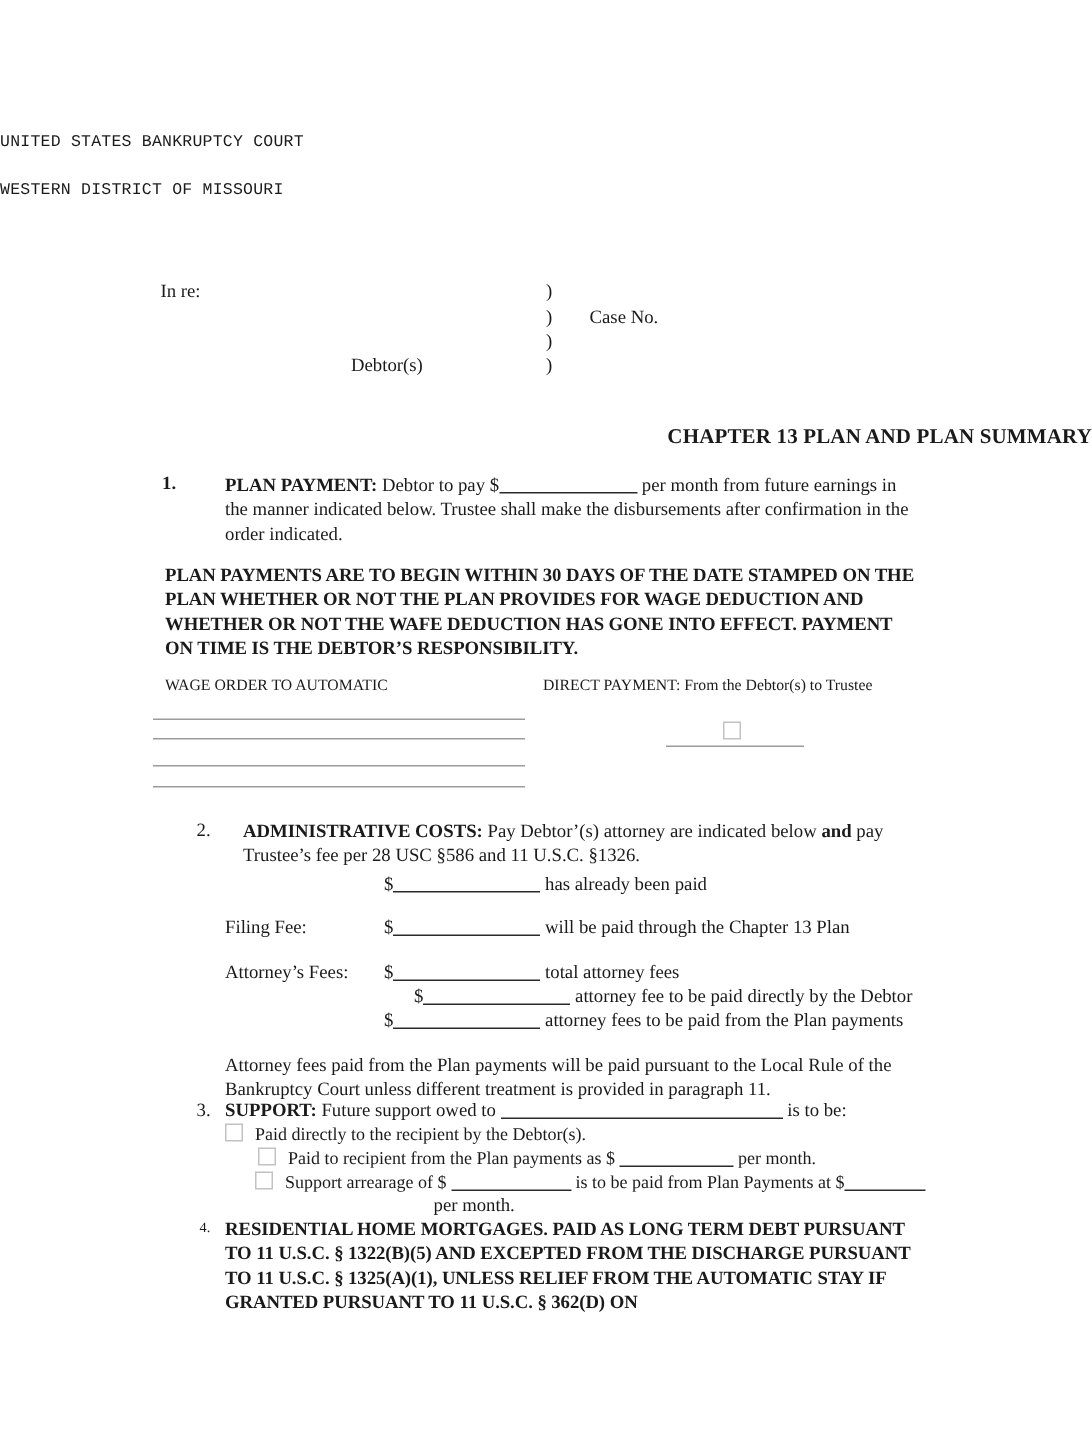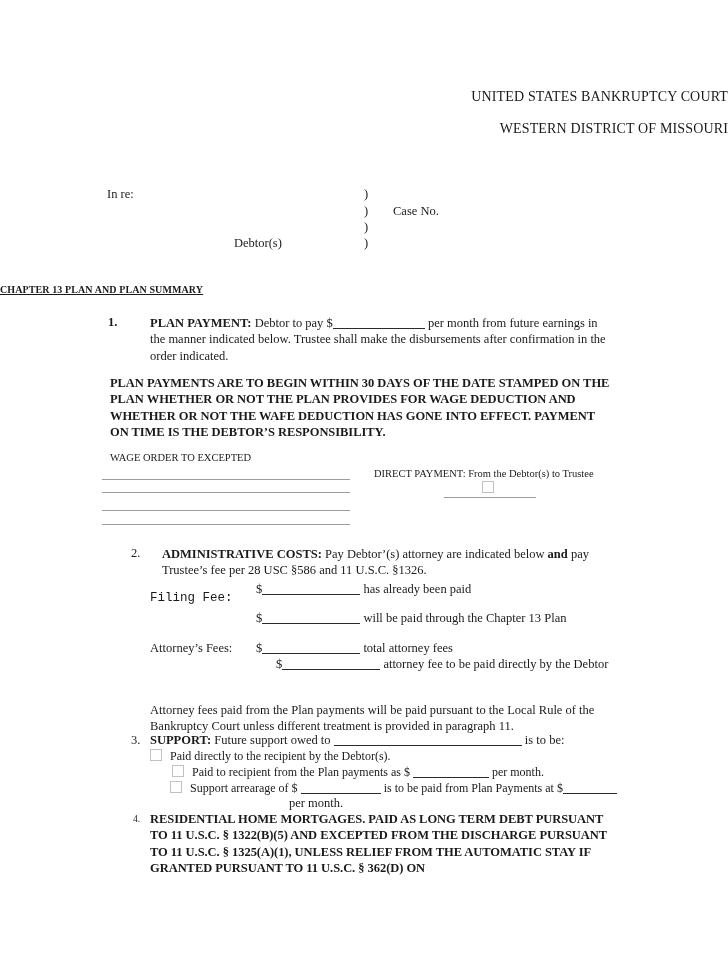--- a/index.html
+++ b/index.html
@@ -19,47 +19,47 @@
     position: absolute;
     left: 0; top: 0;
     width: 728px;
     height: 968px;
   }
 
   
   .court-line {
     position: absolute;
     width: 100%;
-    text-align: right;
-    font-size: 14px;
+    text-align: left;
+    font-size: 11px;
     letter-spacing: 0.15px;
+    font-family: Liberation Mono, monospace;
   }
   #court-name { top: 89px; }
   #court-district { top: 121px; }
 
   
   .caption { position: absolute; font-size: 12.5px; }
   #caption-inre      { left: 107px; top: 187px; }
   #caption-debtors   { left: 234px; top: 236px; }
   .paren { position: absolute; left: 364px; font-size: 12.5px; }
   #paren-1 { top: 187px; }
   #paren-2 { top: 204px; }
   #paren-3 { top: 220px; }
   #paren-4 { top: 236px; }
   #caption-caseno { position: absolute; left: 393px; top: 204px; font-size: 12.5px; }
 
   
   #doc-title {
     position: absolute;
     top: 284px;
     width: 100%;
-    text-align: left;
-    font-size: 10px;
+    text-align: right;
+    font-size: 14px;
     font-weight: bold;
-    text-decoration: underline;
     letter-spacing: 0.1px;
   }
 
   
   #item1-num {
     position: absolute;
     left: 108px; top: 315px;
     font-size: 12.5px; font-weight: bold;
   }
   #item1-body {
@@ -84,23 +84,22 @@
   }
 
   
   #wage-order-label {
     position: absolute;
     left: 110px; top: 452px;
     font-size: 10.5px;
   }
   #direct-payment-label {
     position: absolute;
-    left: 362px; top: 468px;
+    left: 362px; top: 452px;
     font-size: 10.5px;
-    margin-left: 12px;
   }
   .rule {
     position: absolute;
     left: 102px;
     width: 248px;
     height: 0;
     border-top: 1.6px solid #9c9c9c;
   }
   #rule-1 { top: 479px; }
   #rule-2 { top: 492px; }
@@ -150,21 +149,21 @@
     left: 256px;
     font-size: 12.5px;
     white-space: nowrap;
   }
   .blank-fee {
     display: inline-block;
     border-bottom: 1px solid #2b2b2b;
     width: 98px;
     vertical-align: -2px;
   }
-  #fee-label-filing   { top: 591px; font-family: Liberation Mono, monospace; }
+  #fee-label-filing   { top: 611px; }
   #fee-row-1 { top: 582px; }
   #fee-row-2 { top: 611px; }
   #fee-label-attorney { top: 641px; }
   #fee-row-3 { top: 641px; }
   #fee-row-4 { top: 657px; margin-left: 20px; }
   #fee-row-5 { top: 673px; }
 
   #attorney-note {
     position: absolute;
     left: 150px; top: 702px;
@@ -243,41 +242,42 @@
   <div class="paren" id="paren-4">)</div>
   <div id="caption-caseno">Case No.</div>
 
   <div id="doc-title">CHAPTER 13 PLAN AND PLAN SUMMARY</div>
 
   <div id="item1-num">1.</div>
   <div id="item1-body"><b>PLAN PAYMENT:</b><span> Debtor to pay $</span><span class="blank-sm"></span><span> per month from future earnings in the manner indicated below. Trustee shall make the disbursements after confirmation in the order indicated.</span></div>
 
   <div id="warning-block">PLAN PAYMENTS ARE TO BEGIN WITHIN 30 DAYS OF THE DATE STAMPED ON THE PLAN WHETHER OR NOT THE PLAN PROVIDES FOR WAGE DEDUCTION AND WHETHER OR NOT THE WAFE DEDUCTION HAS GONE INTO EFFECT. PAYMENT ON TIME IS THE DEBTOR’S RESPONSIBILITY.</div>
 
-  <div id="wage-order-label">WAGE ORDER TO EXCEPTED</div>
+  <div id="wage-order-label">WAGE ORDER TO AUTOMATIC</div>
   <div id="direct-payment-label">DIRECT PAYMENT: From the Debtor(s) to Trustee</div>
 
   <div class="rule" id="rule-1"></div>
   <div class="rule" id="rule-2"></div>
   <div class="rule" id="rule-3"></div>
   <div class="rule" id="rule-4"></div>
 
   <div id="direct-rule"></div>
   <span class="cbox" id="direct-checkbox"></span>
 
   <div id="item2-num">2.</div>
   <div id="item2-body"><b>ADMINISTRATIVE COSTS:</b><span>  Pay Debtor’(s) attorney are indicated below </span><b>and</b><span> pay Trustee’s fee per 28 USC §586 and 11 U.S.C. §1326.</span></div>
 
   <div class="fee-label" id="fee-label-filing">Filing Fee:</div>
   <div class="fee-row" id="fee-row-1"><span>$</span><span class="blank-fee"></span><span> has already been paid</span></div>
   <div class="fee-row" id="fee-row-2"><span>$</span><span class="blank-fee"></span><span> will be paid through the Chapter 13 Plan</span></div>
 
   <div class="fee-label" id="fee-label-attorney">Attorney’s Fees:</div>
   <div class="fee-row" id="fee-row-3"><span>$</span><span class="blank-fee"></span><span> total attorney fees</span></div>
   <div class="fee-row" id="fee-row-4"><span>$</span><span class="blank-fee"></span><span> attorney fee to be paid directly by the Debtor</span></div>
+  <div class="fee-row" id="fee-row-5"><span>$</span><span class="blank-fee"></span><span> attorney fees to be paid from the Plan payments</span></div>
 
   <div id="attorney-note">Attorney fees paid from the Plan payments will be paid pursuant to the Local Rule of the Bankruptcy Court unless different treatment is provided in paragraph 11.</div>
 
   <div id="item3-num">3.</div>
   <div id="item3-head"><b>SUPPORT:</b><span> Future support owed to  </span><span class="blank-support"></span><span> is to be:</span></div>
 
   <div class="opt-row" id="opt-row-1"><span class="cbox"></span><span>Paid directly to the recipient by the Debtor(s).</span></div>
   <div class="opt-row" id="opt-row-2"><span class="cbox"></span><span>Paid to recipient from the Plan payments as $ </span><span class="blank-mid"></span><span> per month.</span></div>
   <div class="opt-row" id="opt-row-3"><span class="cbox"></span><span>Support arrearage of $ </span><span class="blank-arr"></span><span> is to be paid from Plan Payments at $</span><span class="blank-end"></span></div>
   <div id="opt3-cont">per month.</div>

